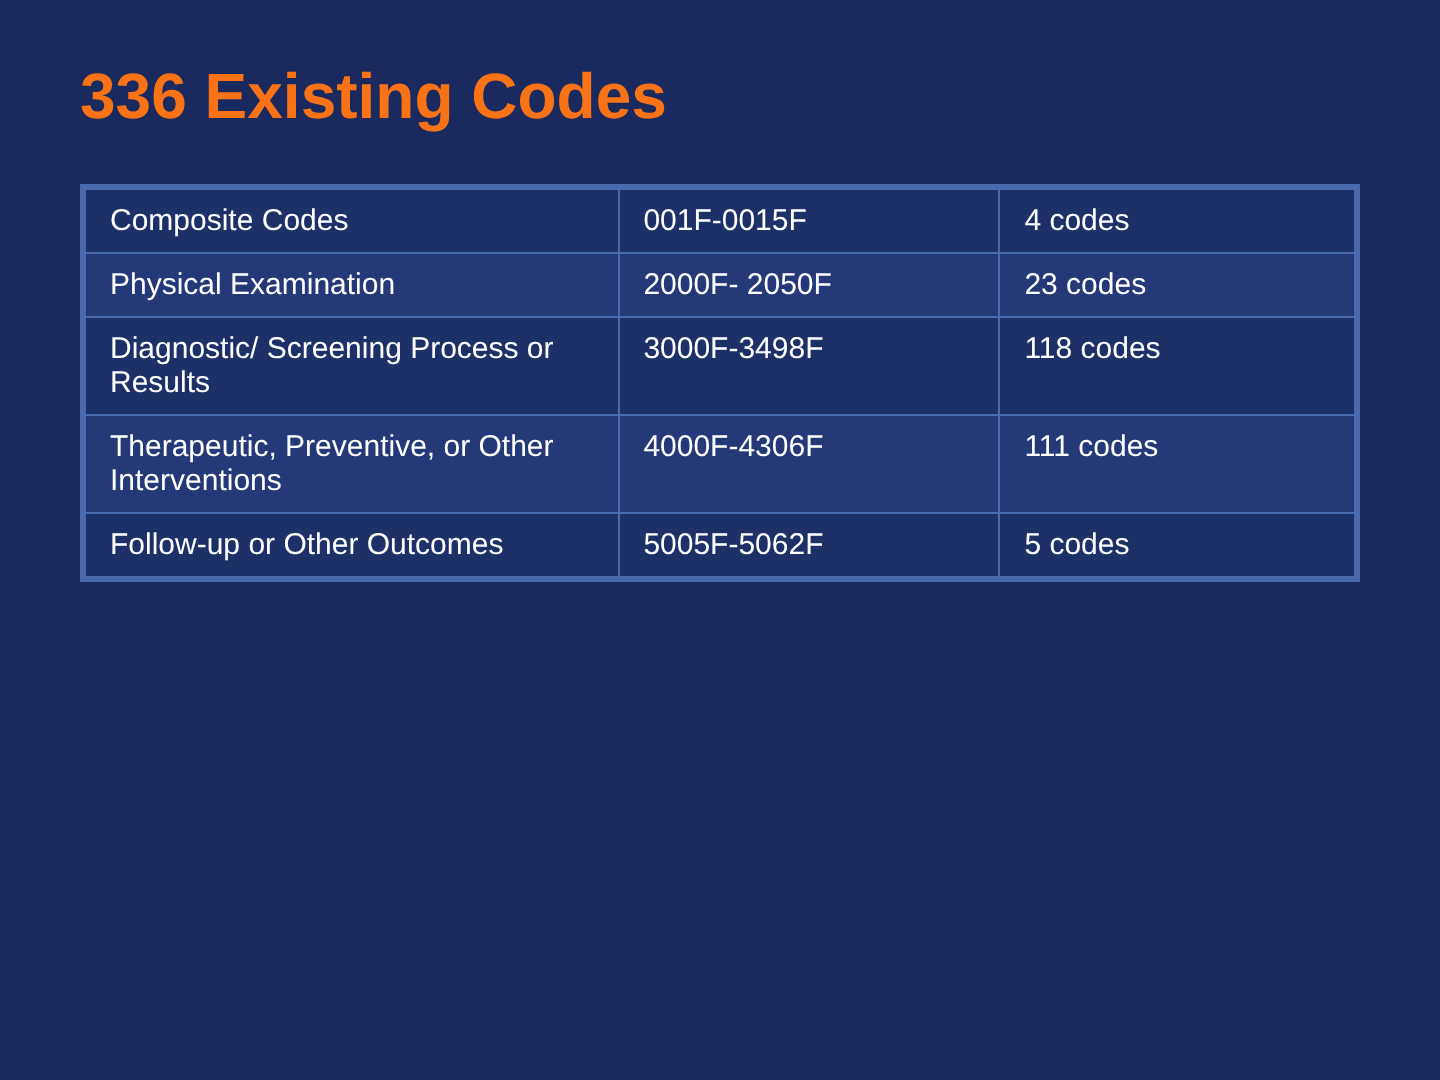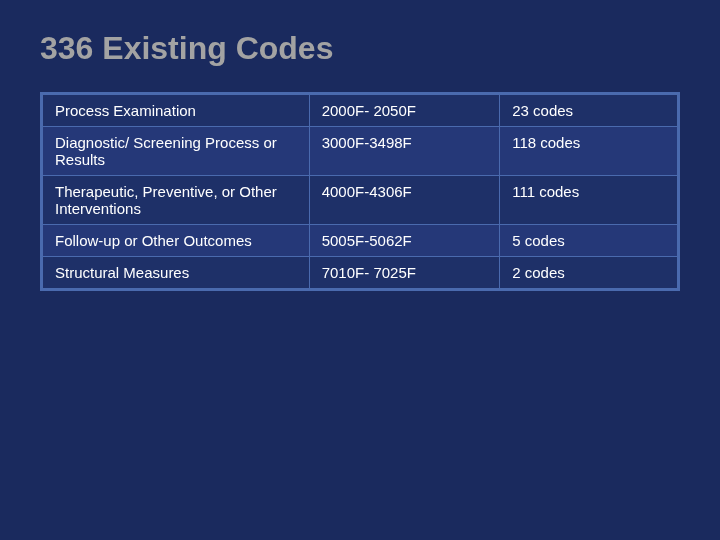--- a/index.html
+++ b/index.html
@@ -17,21 +17,21 @@
     }
 
     .page-container {
       width: 720px;
       height: 540px;
       background-color: #1a2a5e;
       padding: 30px 40px;
     }
 
     .page-title {
-      color: #a3a3a3;
+      color: #f97316;
       font-size: 32px;
       font-weight: bold;
       margin-bottom: 25px;
     }
 
     .table-container {
       width: 100%;
       border-collapse: collapse;
       border: 2px solid #4a6aae;
     }
@@ -70,41 +70,41 @@
     }
   </style>
 </head>
 <body>
 
 <div class="page-container">
   <div class="page-title">336 Existing Codes</div>
   <div class="table-container">
     <table>
       <tbody id="table-body">
+      <tr>
+            <td class="col-label">Composite Codes</td>
+            <td class="col-range">001F-0015F</td>
+            <td class="col-count">4 codes</td>
+          </tr>
           <tr>
-            <td class="col-label">Process Examination</td>
+            <td class="col-label">Physical Examination</td>
             <td class="col-range">2000F- 2050F</td>
             <td class="col-count">23 codes</td>
           </tr>
           <tr>
             <td class="col-label">Diagnostic/ Screening Process or Results</td>
             <td class="col-range">3000F-3498F</td>
             <td class="col-count">118 codes</td>
           </tr>
           <tr>
             <td class="col-label">Therapeutic, Preventive, or Other Interventions</td>
             <td class="col-range">4000F-4306F</td>
             <td class="col-count">111 codes</td>
           </tr>
           <tr>
             <td class="col-label">Follow-up or Other Outcomes</td>
             <td class="col-range">5005F-5062F</td>
             <td class="col-count">5 codes</td>
           </tr>
-          <tr>
-            <td class="col-label">Structural Measures</td>
-            <td class="col-range">7010F- 7025F</td>
-            <td class="col-count">2 codes</td>
-          </tr>
         </tbody>
     </table>
   </div>
 </div>
 
 </body></html>

